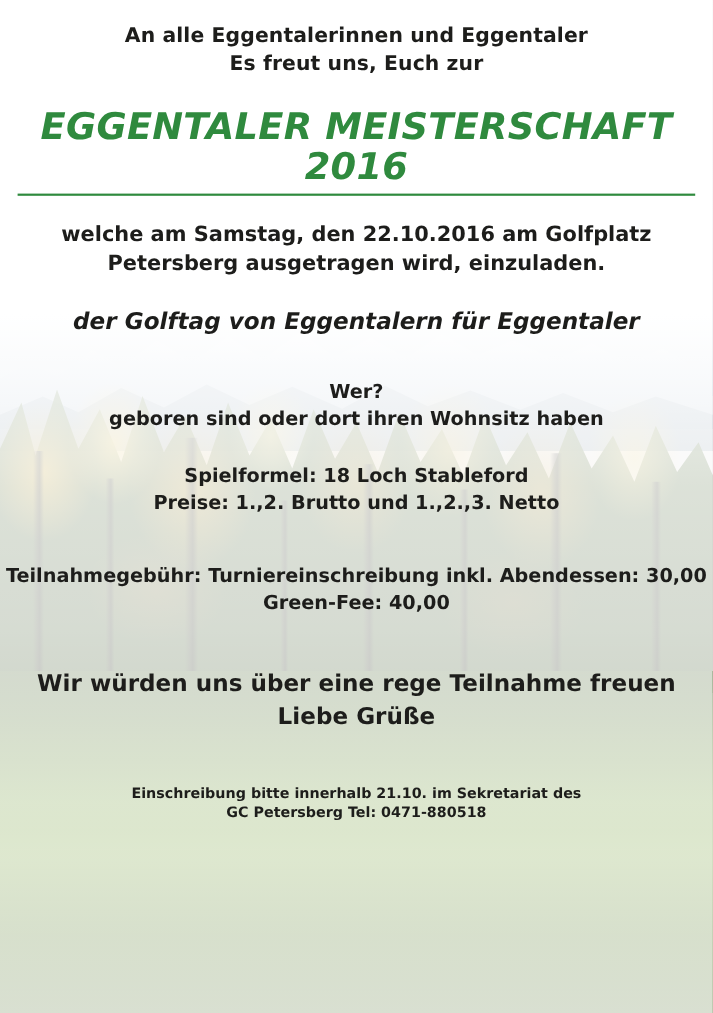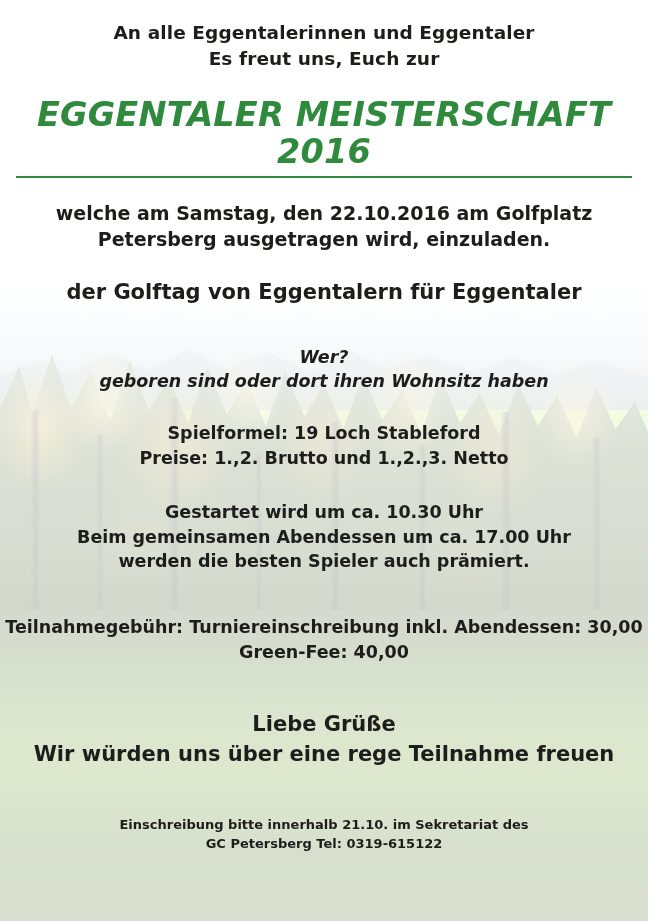--- a/index.html
+++ b/index.html
@@ -12,21 +12,21 @@
     font-family: "DejaVu Sans", "Liberation Sans", sans-serif;
     background: #ffffff;
     overflow: hidden;
   }
 
   #poster {
     position: relative;
     width: 648px;
     height: 921px;
     overflow: hidden;
-    background: #bef264;
+    background: #e5e5e5;
   }
 
   
   .bg {
     position: absolute;
     left: 0;
     top: 0;
     width: 648px;
     height: 921px;
     z-index: 0;
@@ -174,27 +174,27 @@
     margin-top: 21px;
     font-size: 19px;
     font-weight: 700;
   }
   .subtitle .line { padding-top: 2px; }
 
   .tagline {
     margin-top: 28px;
     font-size: 21px;
     font-weight: 700;
+    font-style: italic;
   }
 
   .who {
     margin-top: 40px;
     font-size: 17.5px;
     font-weight: 600;
-    font-style: italic;
   }
   .who .who-q { font-weight: 600; }
   .who .line { padding-top: 2px; }
 
   .format {
     margin-top: 28px;
     font-size: 17.5px;
     font-weight: 600;
   }
   .format .line { padding-top: 2px; }
@@ -271,39 +271,34 @@
     </div>
 
     <div class="tagline">der Golftag von Eggentalern für Eggentaler</div>
 
     <div class="who">
       <div class="line who-q">Wer?</div>
       <div class="line">geboren sind oder dort ihren Wohnsitz haben</div>
     </div>
 
     <div class="format">
-      <div class="line">Spielformel: 19 Loch Stableford</div>
+      <div class="line">Spielformel: 18 Loch Stableford</div>
       <div class="line">Preise: 1.,2. Brutto und 1.,2.,3. Netto</div>
     </div>
 
-    <div class="times">
-      <div class="line">Gestartet wird um ca. 10.30 Uhr</div>
-      <div class="line">Beim gemeinsamen Abendessen um ca. 17.00 Uhr</div>
-      <div class="line">werden die besten Spieler auch prämiert.</div>
-    </div>
 
     <div class="fees">
       <div class="line">Teilnahmegebühr: Turniereinschreibung inkl. Abendessen: 30,00</div>
       <div class="line">Green-Fee: 40,00</div>
     </div>
 
     <div class="closing">
+      <div class="line">Wir würden uns über eine rege Teilnahme freuen</div>
       <div class="line">Liebe Grüße</div>
-      <div class="line">Wir würden uns über eine rege Teilnahme freuen</div>
     </div>
 
     <div class="register">
       <div class="line">Einschreibung bitte innerhalb 21.10. im Sekretariat des</div>
-      <div class="line">GC Petersberg Tel: 0319-615122</div>
+      <div class="line">GC Petersberg Tel: 0471-880518</div>
     </div>
 
   </div>
 </div>
 
 </body></html>

